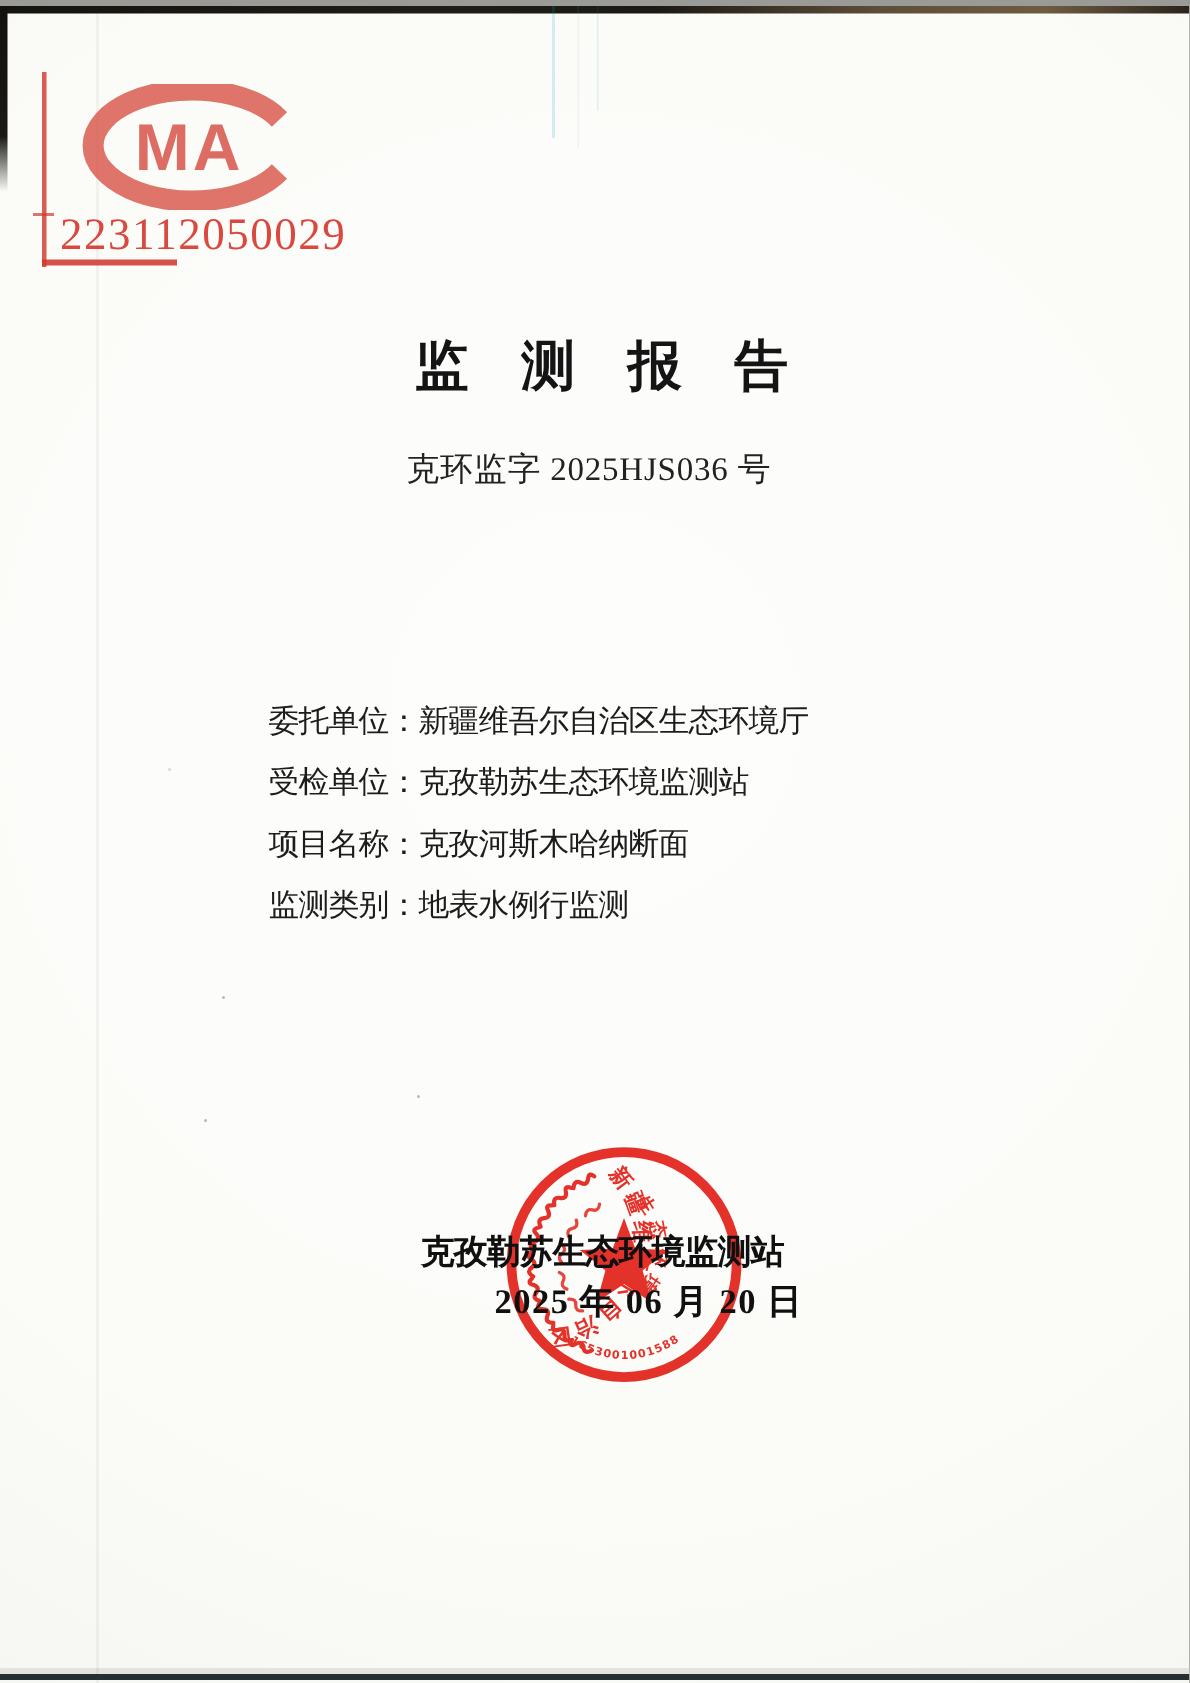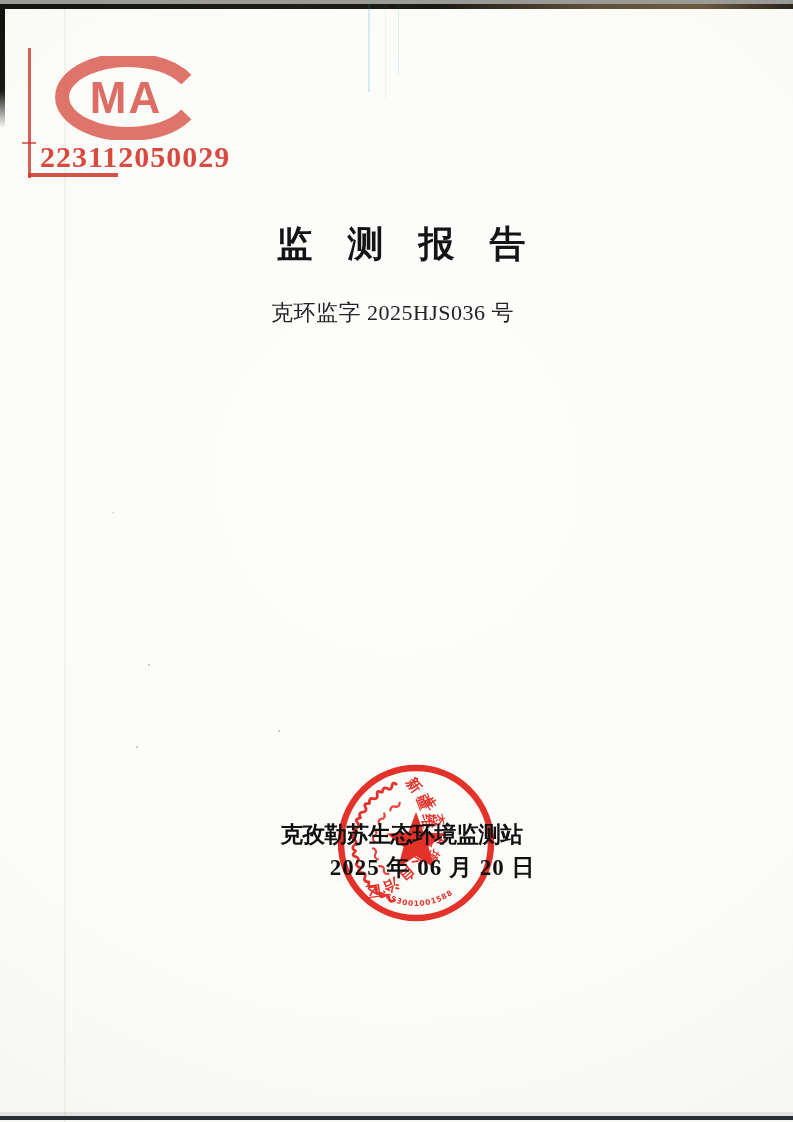--- a/index.html
+++ b/index.html
@@ -24,21 +24,21 @@
   .streak3{position:absolute;left:385px;top:0;width:1px;height:95px;background:rgba(100,180,200,0.10);}
   .speck{position:absolute;width:2px;height:2px;border-radius:50%;background:rgba(60,60,60,0.35);}
   
   .cma{position:absolute;left:0;top:0;width:260px;height:200px;}
   .cma-border-left{position:absolute;left:28px;top:44px;width:3px;height:130px;background:#cf3a30;opacity:.82;}
   .cma-border-tick{position:absolute;left:22px;top:138px;width:14px;height:2px;background:#cf3a30;opacity:.7;}
   .cma-border-bottom{position:absolute;left:28px;top:169px;width:90px;height:4px;background:#cf3a30;opacity:.88;}
   .cma-logo{position:absolute;left:54px;top:52px;}
   .cma-number{position:absolute;left:40px;top:136px;
     font-size:30px;color:#d63a30;letter-spacing:1px;opacity:.92;
-    font-family:"Liberation Serif","DejaVu Serif",serif;font-weight:bold;}
+    font-family:"Liberation Serif","DejaVu Serif",serif;}
   
   .title{position:absolute;left:0;top:216px;width:100%;text-align:center;
     font-size:36px;font-weight:bold;color:#141414;letter-spacing:35px;
     transform:translateX(22px);}
   .report-number{position:absolute;left:0;top:294px;width:100%;text-align:center;
     font-size:22px;color:#222;letter-spacing:.5px;transform:translateX(-4px);}
   
   .fields{position:absolute;left:179px;top:457px;}
   .field-row{font-size:20.5px;line-height:41px;color:#1c1c1c;letter-spacing:-0.5px;white-space:nowrap;}
   .field-label{color:#1c1c1c;}
@@ -77,20 +77,34 @@
     <svg class="cma-logo" width="148" height="84" viewBox="0 0 148 84">
       <path d="M 132.3 23.6 A 66 37 0 1 0 132.3 58.4" fill="none" stroke="#d8554b" stroke-width="14" stroke-linecap="butt" opacity="0.82"></path>
       <text x="72" y="57" text-anchor="middle" font-size="44" font-weight="bold" font-family="Liberation Sans, DejaVu Sans, sans-serif" fill="#d8554b" opacity="0.85" letter-spacing="2">MA</text>
     </svg>
     <div class="cma-number">223112050029</div>
   </div>
 
   <div class="title">监测报告</div>
   <div class="report-number">克环监字 2025HJS036 号</div>
 
+  <div class="fields">
+    <div class="field-row">
+      <span class="field-label">委托单位：</span><span class="field-value">新疆维吾尔自治区生态环境厅</span>
+    </div>
+    <div class="field-row">
+      <span class="field-label">受检单位：</span><span class="field-value">克孜勒苏生态环境监测站</span>
+    </div>
+    <div class="field-row">
+      <span class="field-label">项目名称：</span><span class="field-value">克孜河斯木哈纳断面</span>
+    </div>
+    <div class="field-row">
+      <span class="field-label">监测类别：</span><span class="field-value">地表水例行监测</span>
+    </div>
+  </div>
 
   <svg class="seal" viewBox="0 0 172 172">
     <g opacity="0.93">
       <circle cx="86" cy="86" r="75" fill="none" stroke="#e2231a" stroke-width="6.5"></circle>
       <path d="M86 55 L93.6 75.5 L115.5 76.4 L98.4 90 L104.2 111.1 L86 99 L67.8 111.1 L73.6 90 L56.5 76.4 L78.4 75.5 Z" fill="#e2231a"></path>
       <defs>
         <path id="arcOuter" d="M 75.4 25.9 A 61 61 0 1 1 75.3 25.8" fill="none"></path>
         <path id="arcInner" d="M 93.5 43.7 A 43 43 0 1 1 93.4 43.6" fill="none"></path>
         <path id="arcSerial" d="M 47.2 135.6 A 63 63 0 0 0 124.8 135.6" fill="none"></path>
       </defs>

